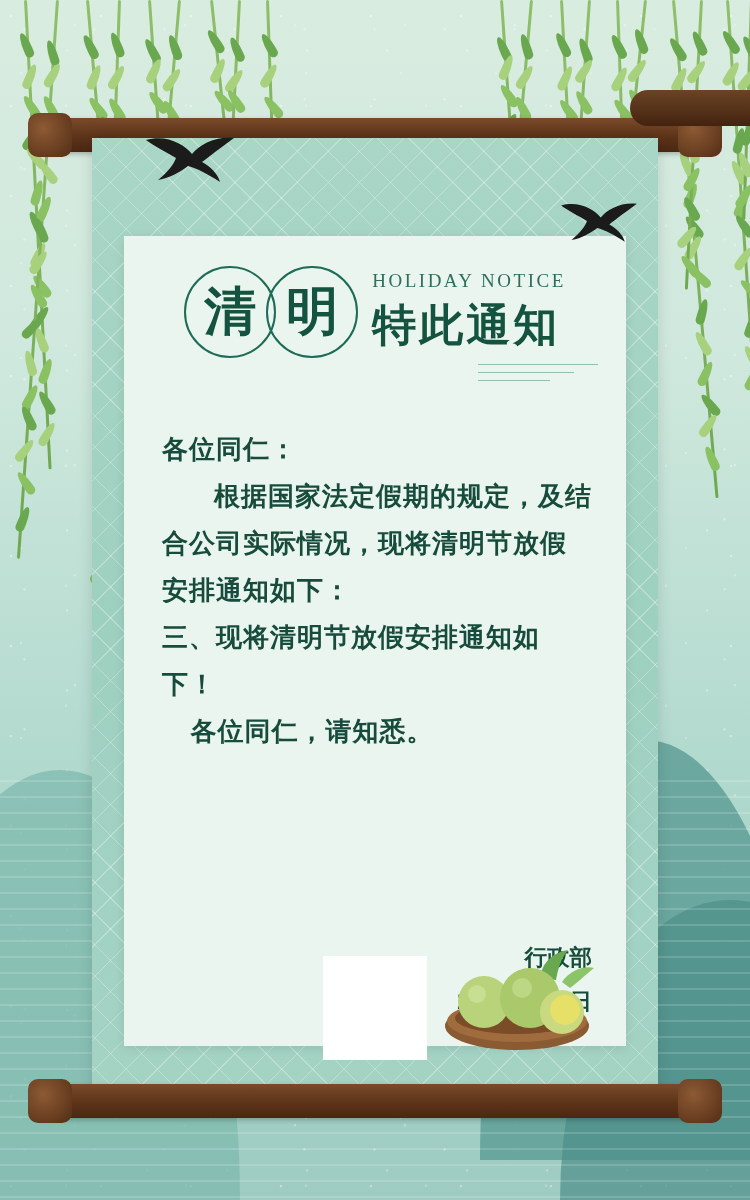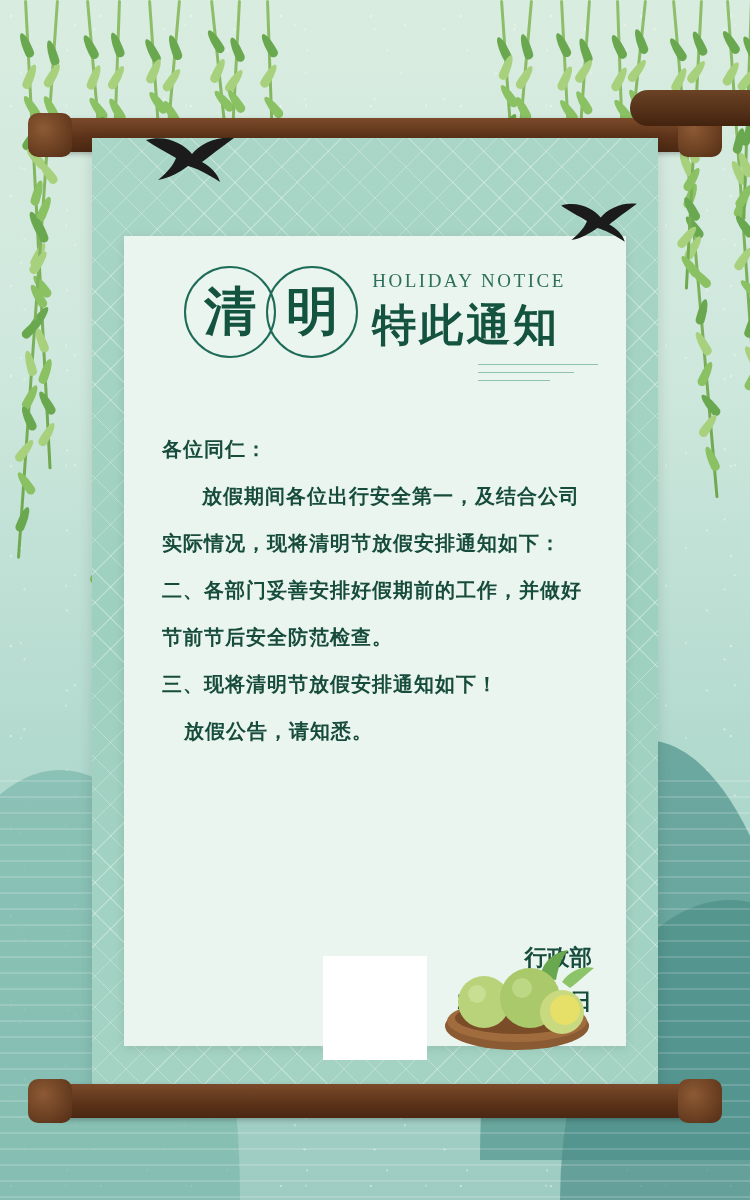--- a/index.html
+++ b/index.html
@@ -145,21 +145,21 @@
     height: 1px; background: #8fc0b0; margin-bottom: 7px;
   }
   .title-lines div:nth-child(2) { width: 80%; }
   .title-lines div:nth-child(3) { width: 60%; }
 
   
   .body-text {
     position: absolute; left: 38px; top: 190px; width: 430px;
     color: #174b3c;
     font-family: "Liberation Serif", serif;
-    font-size: 20px;
+    font-size: 26px;
     line-height: 47px;
     letter-spacing: 1px;
     font-weight: 700;
   }
   .body-text p { margin: 0; }
   .indent2 { text-indent: 2em; }
   .indent1 { text-indent: 1.1em; }
   .sign {
     position: absolute; right: 34px; top: 700px;
     text-align: right;
@@ -524,24 +524,23 @@
         </div>
 
         <div class="title-lines">
           <div></div>
             <div></div>
             <div></div>
         </div>
 
         <div class="body-text">
           <p>各位同仁：</p>
-          <p class="indent2">放假期间各位出行安全第一，及结合公司实际情况，现将清明节放假安排通知如下：</p>
-          <p>二、各部门妥善安排好假期前的工作，并做好节前节后安全防范检查。</p>
+          <p class="indent2">根据国家法定假期的规定，及结合公司实际情况，现将清明节放假安排通知如下：</p>
           <p>三、现将清明节放假安排通知如下！</p>
-          <p class="indent1">放假公告，请知悉。</p>
+          <p class="indent1">各位同仁，请知悉。</p>
         </div>
 
         <div class="sign">
           <div>行政部</div>
           <div>2021年4月2日</div>
         </div>
 
         <svg class="food" viewBox="0 0 190 130">
           <path d="M118 52 C120 36, 132 26, 146 24 C138 34, 136 44, 134 54 Z" fill="#6aa84f"></path>
           <path d="M140 56 C150 42, 164 40, 172 42 C162 50, 154 58, 148 62 Z" fill="#8cc46a"></path>

